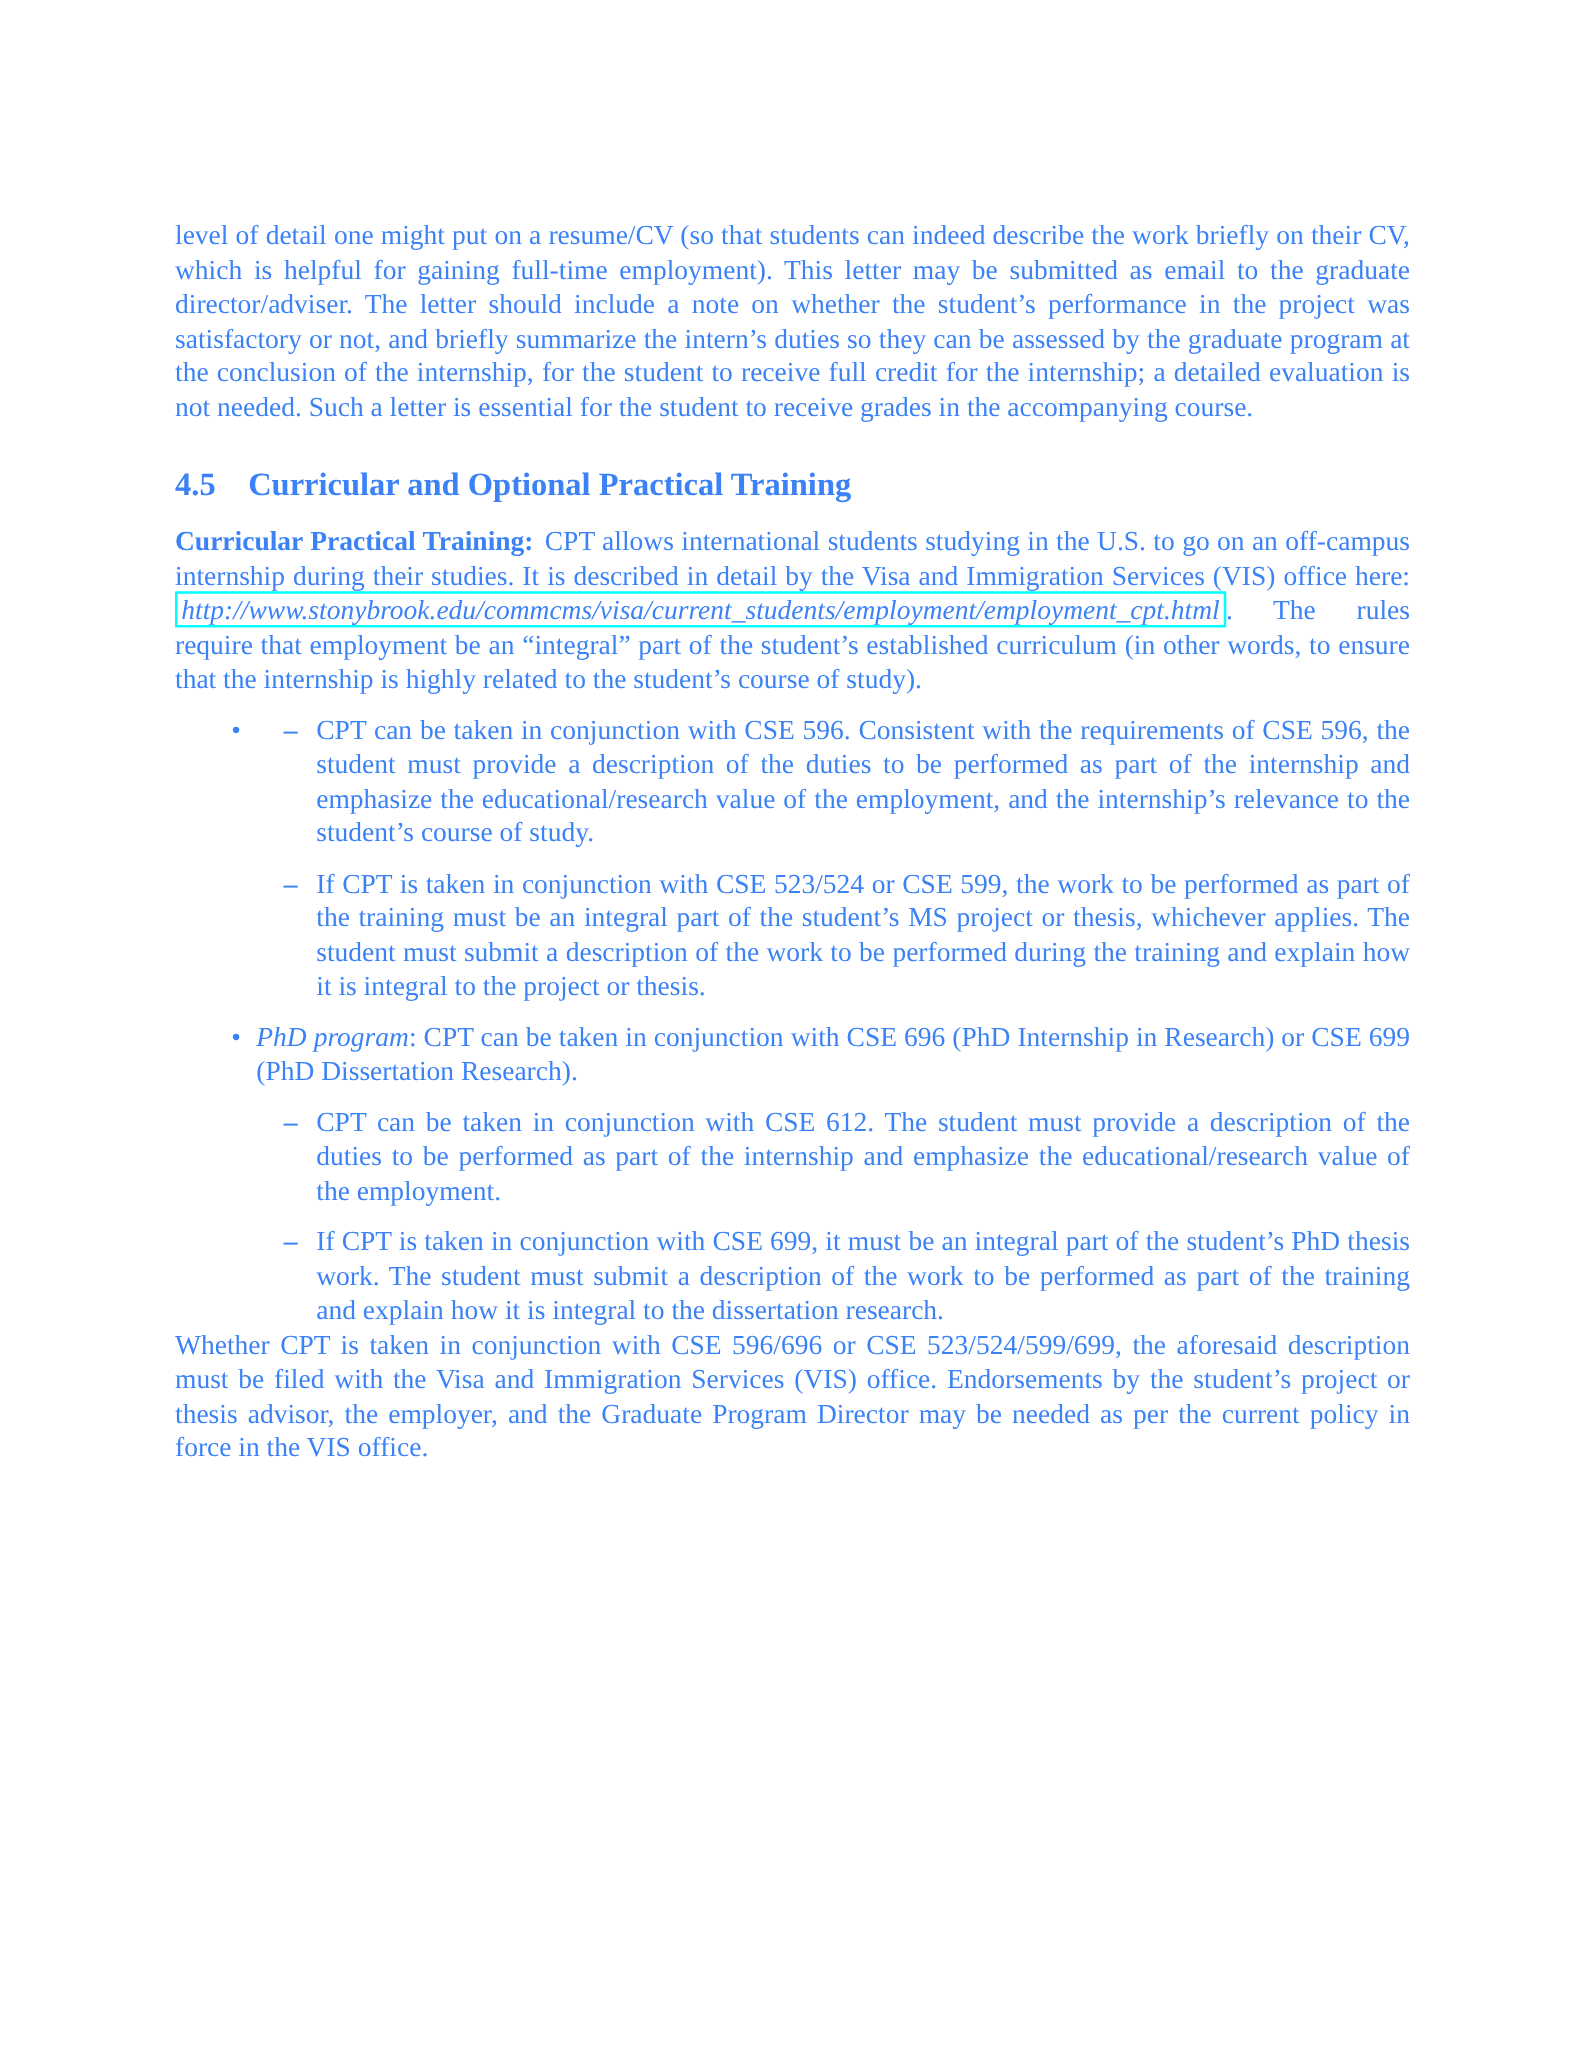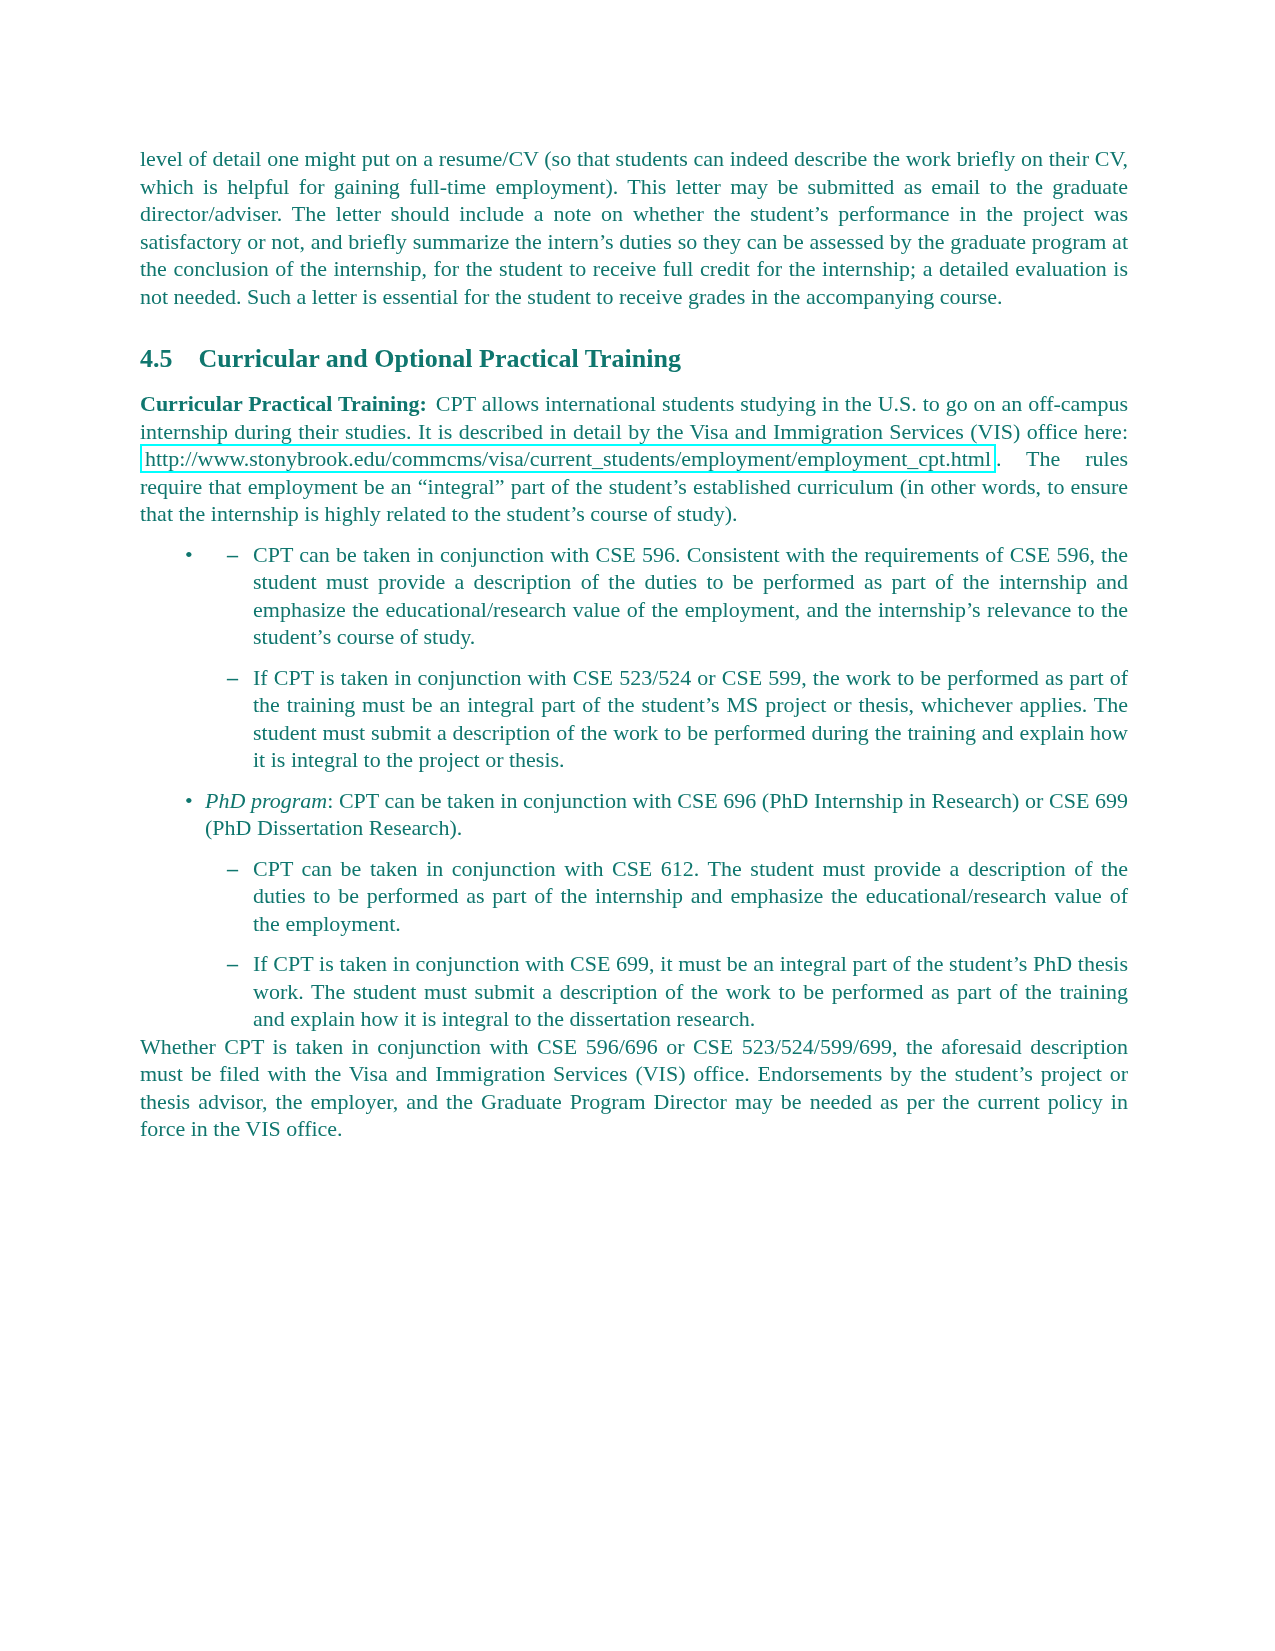--- a/index.html
+++ b/index.html
@@ -2,25 +2,26 @@
 <html><head>
 <meta charset="utf-8">
 <style>
   * { box-sizing: border-box; }
   html, body { margin: 0; padding: 0; background: #ffffff; }
   .page {
     position: relative;
     width: 1275px;
     height: 1231px;
     background: #ffffff;
-    color: #0f766e;
+    color: #3b82f6;
     font-family: "Liberation Serif", serif;
     font-size: 22px;
     line-height: 27.5px;
     overflow: hidden;
+    margin-top: 29px;
   }
   .doc {
     position: absolute;
     left: 140px;
     top: 145px;
     width: 988px;
     text-align: justify;
   }
   p.para { margin: 0; }
   .spaced { margin-top: 24px; }
@@ -30,20 +31,21 @@
   .italic { font-style: italic; }
   h2.section-heading {
     margin: 33px 0 15px 0;
     font-size: 26px;
     line-height: 32px;
     font-weight: 700;
     text-align: left;
   }
   .sec-num { margin-right: 26px; }
   .url-box {
+    font-style: italic;
     border: 2px solid #00ffff;
     padding: 0 3px;
     overflow-wrap: anywhere;
     -webkit-box-decoration-break: clone;
     box-decoration-break: clone;
   }
   .list-l1 { margin-top: 3px; }
   .li-l1 {
     position: relative;
     padding-left: 65px;

